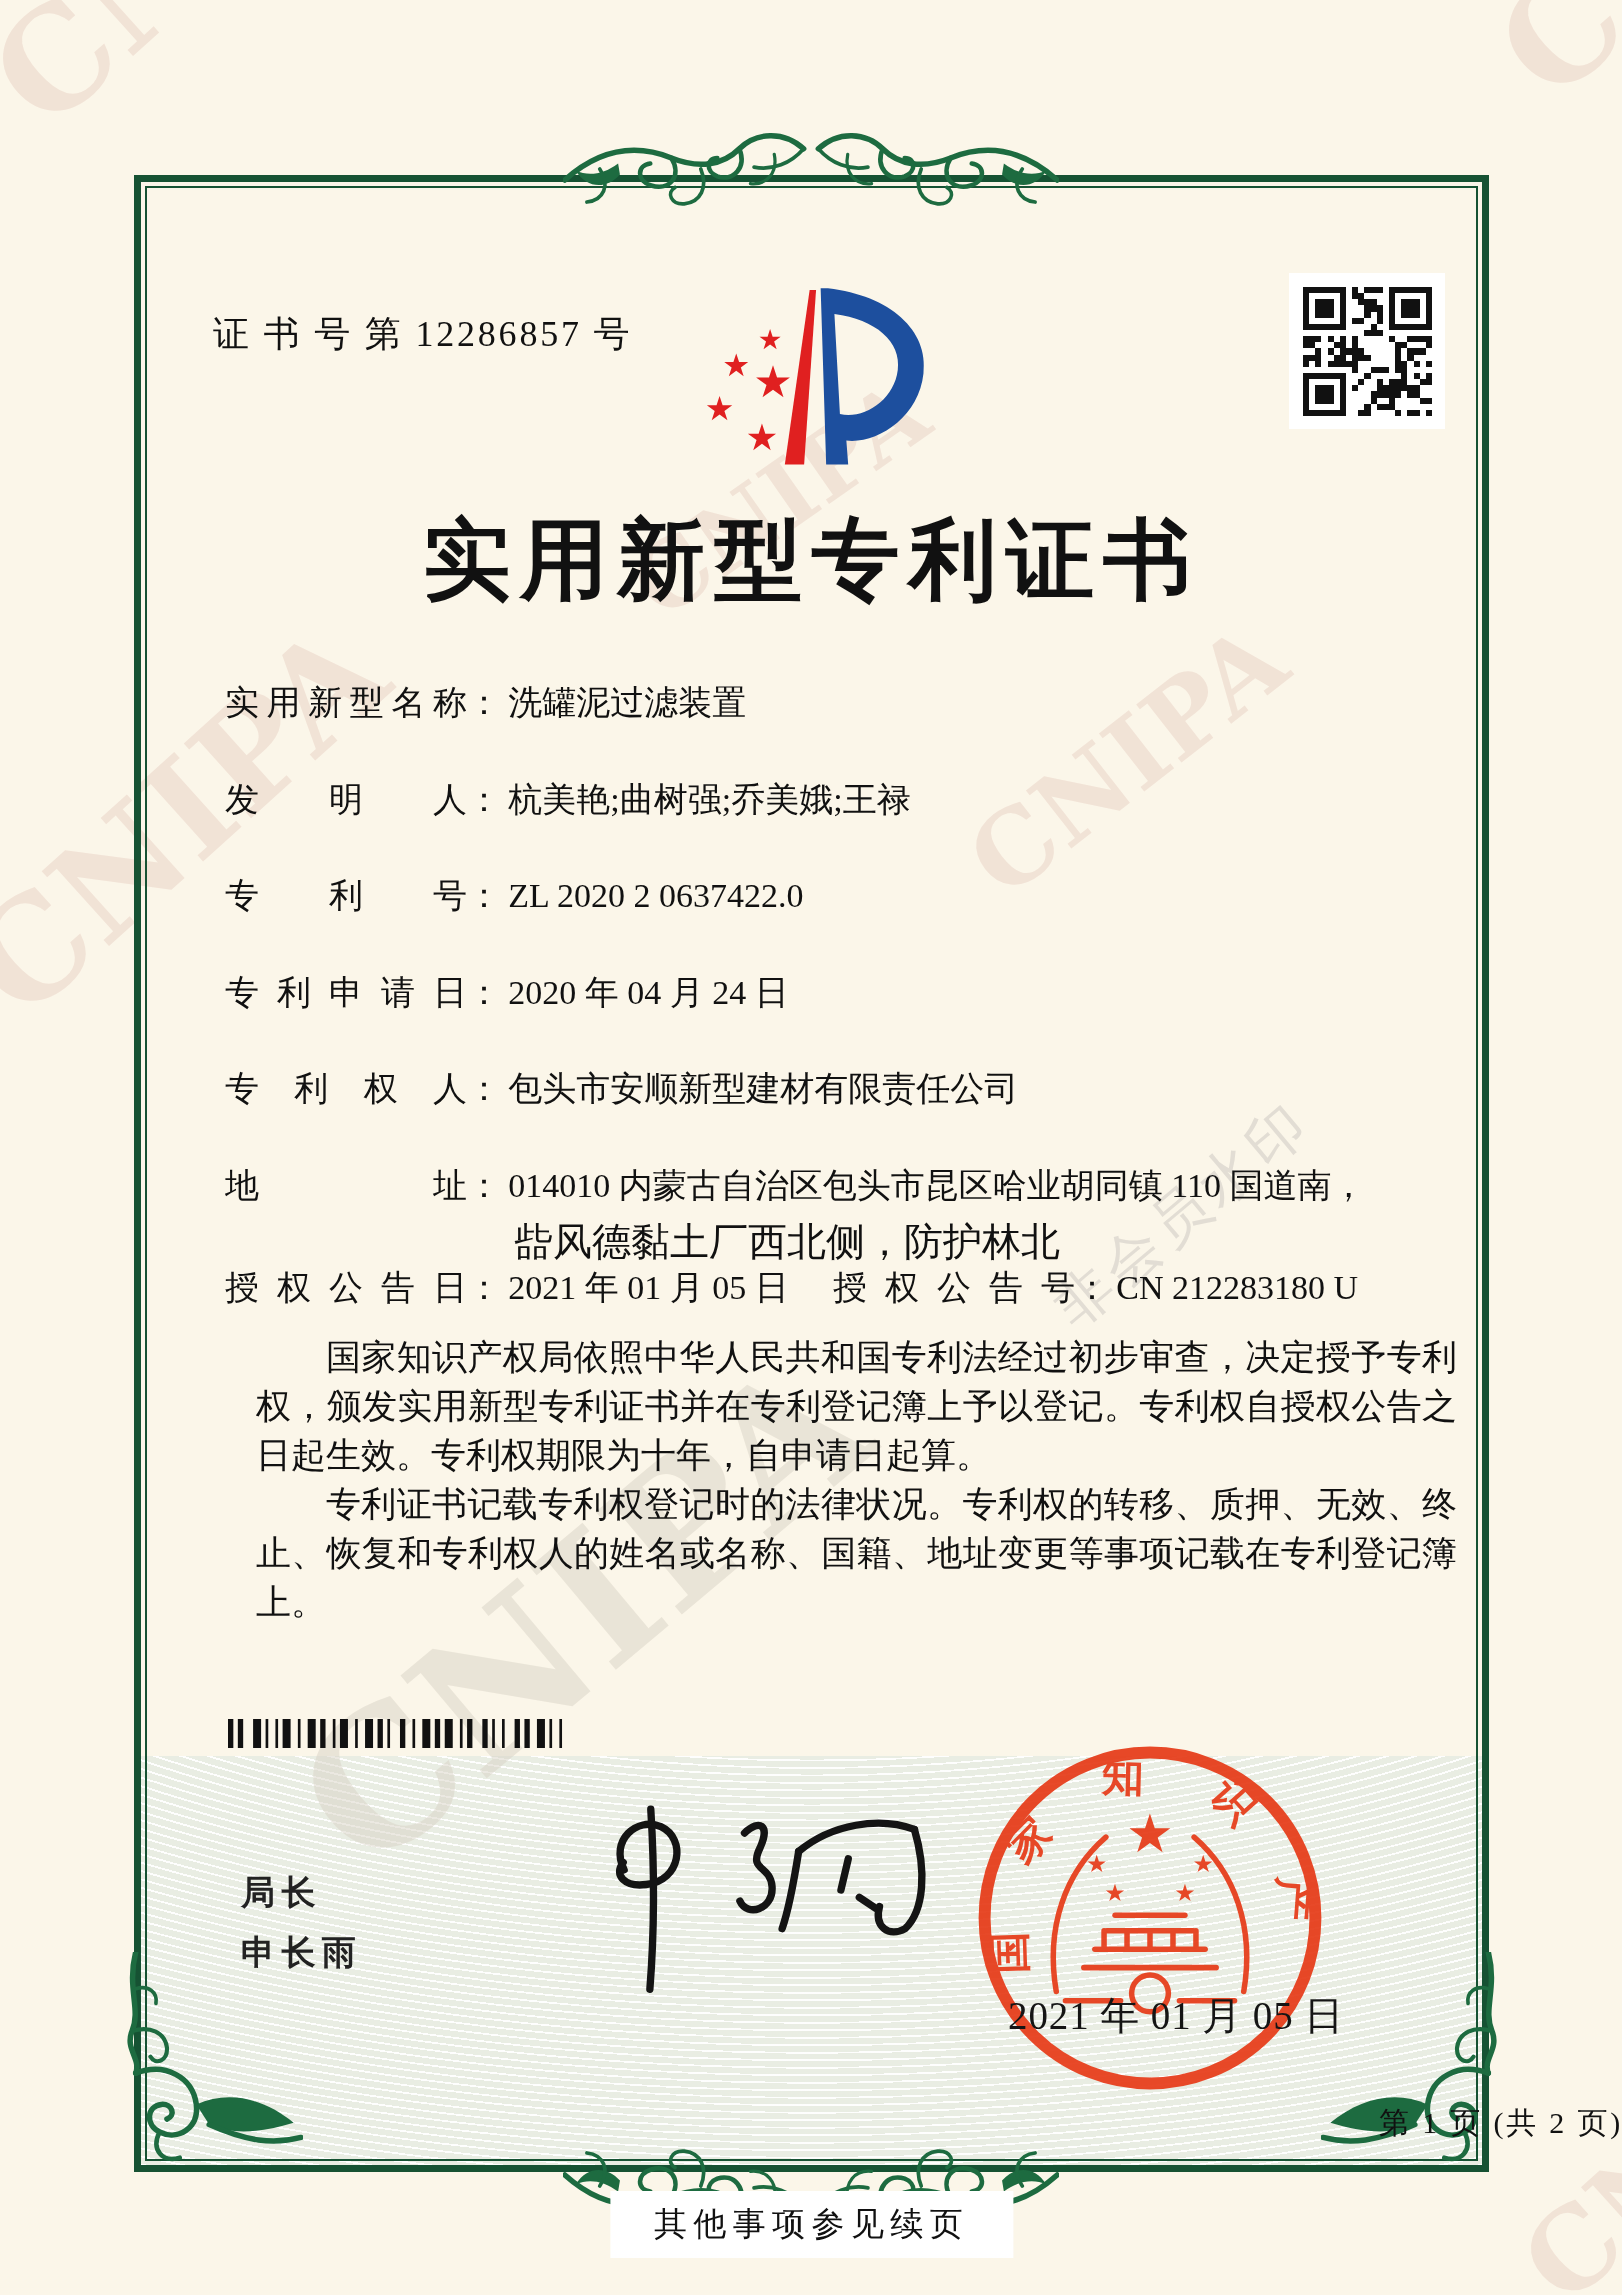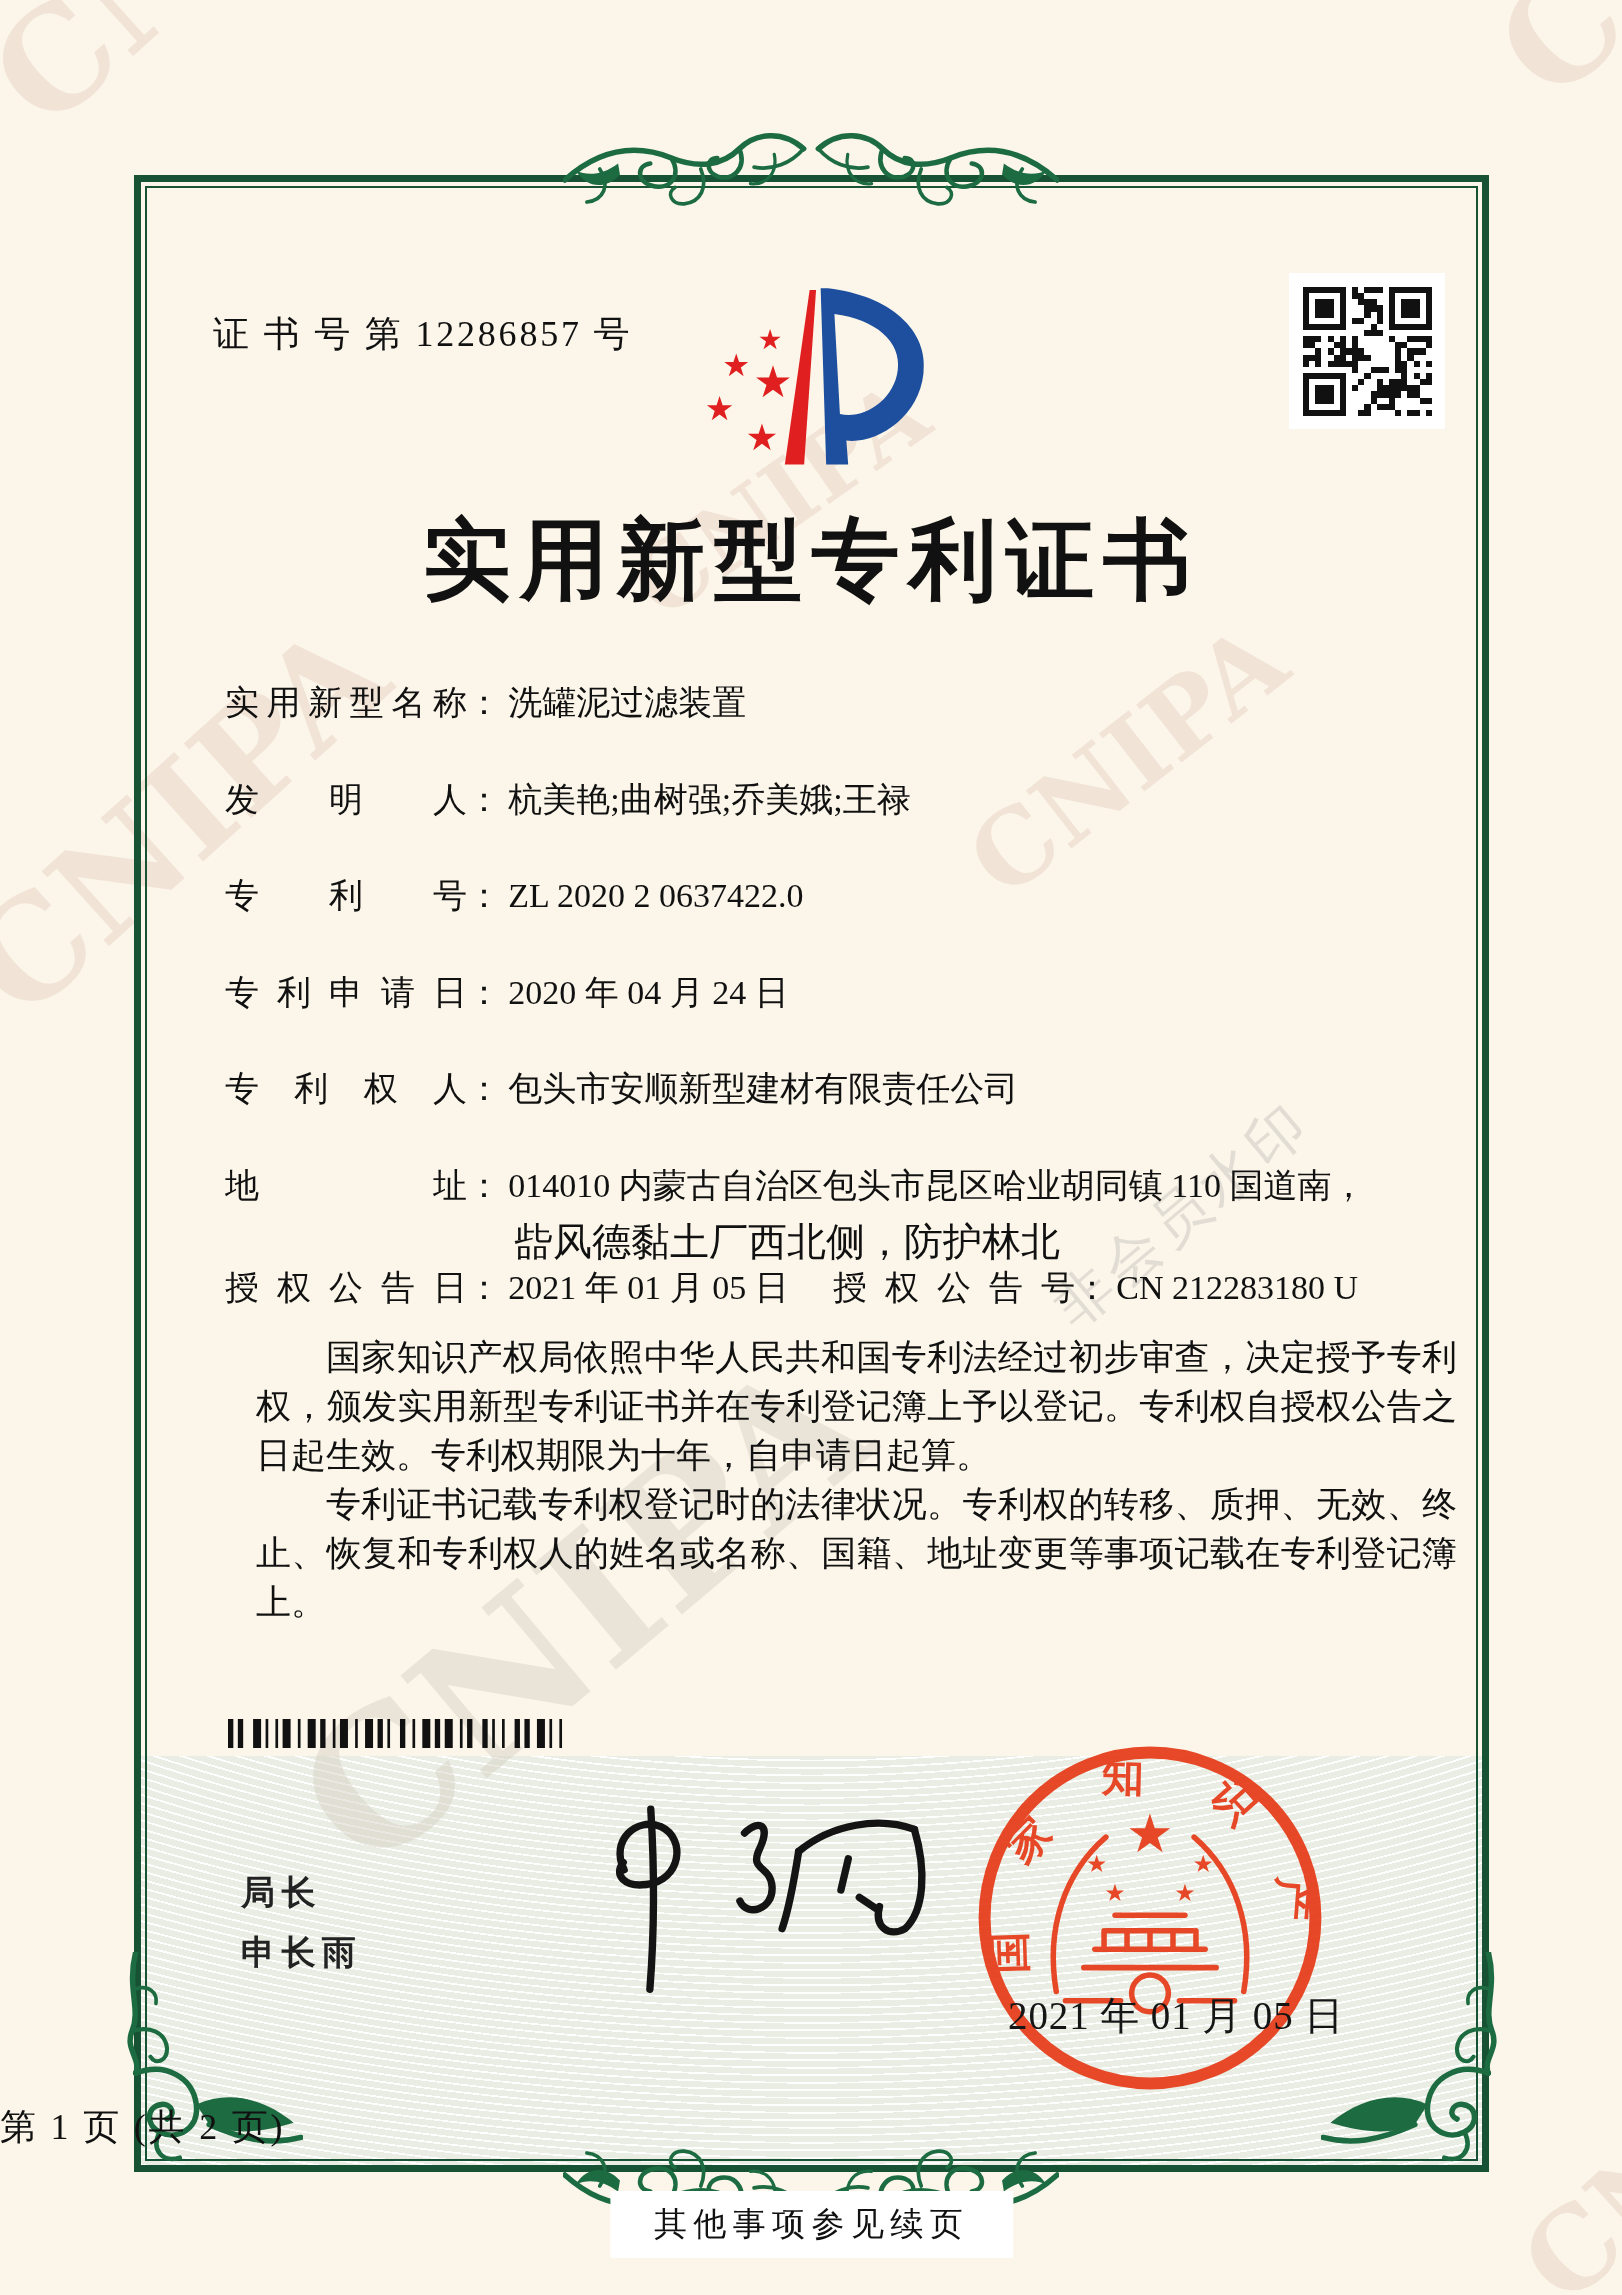--- a/index.html
+++ b/index.html
@@ -62,22 +62,22 @@
   .barcode{position:absolute;left:228px;top:1719px;width:364px;height:29px;z-index:4;}
   .signer{position:absolute;left:241px;z-index:4;font-family:"Liberation Sans","DejaVu Sans",sans-serif;
     font-size:34px;font-weight:600;letter-spacing:6.4px;color:#222;}
   .sig{position:absolute;left:558px;top:1798px;z-index:5;}
   .seal{position:absolute;left:957px;top:1725px;z-index:4;}
   .seal-date{
     position:absolute;left:1008px;top:1989px;z-index:5;font-size:39px;
     letter-spacing:0.9px;color:#151515;white-space:nowrap;
   }
   .page-info{
-    position:absolute;left:0;right:0;top:2103px;text-align:left;
-    font-size:36px;letter-spacing:2.8px;z-index:4;
+    position:absolute;left:0;right:0;top:2103px;text-align:right;
+    font-size:30px;letter-spacing:2.8px;z-index:4;
   }
   .cont-note{
     position:absolute;left:50%;transform:translateX(-50%);top:2191px;
     background:#ffffff;padding:11px 44px;font-size:33px;letter-spacing:6.4px;z-index:4;
     white-space:nowrap;
   }
 </style>
 </head>
 <body>
 

